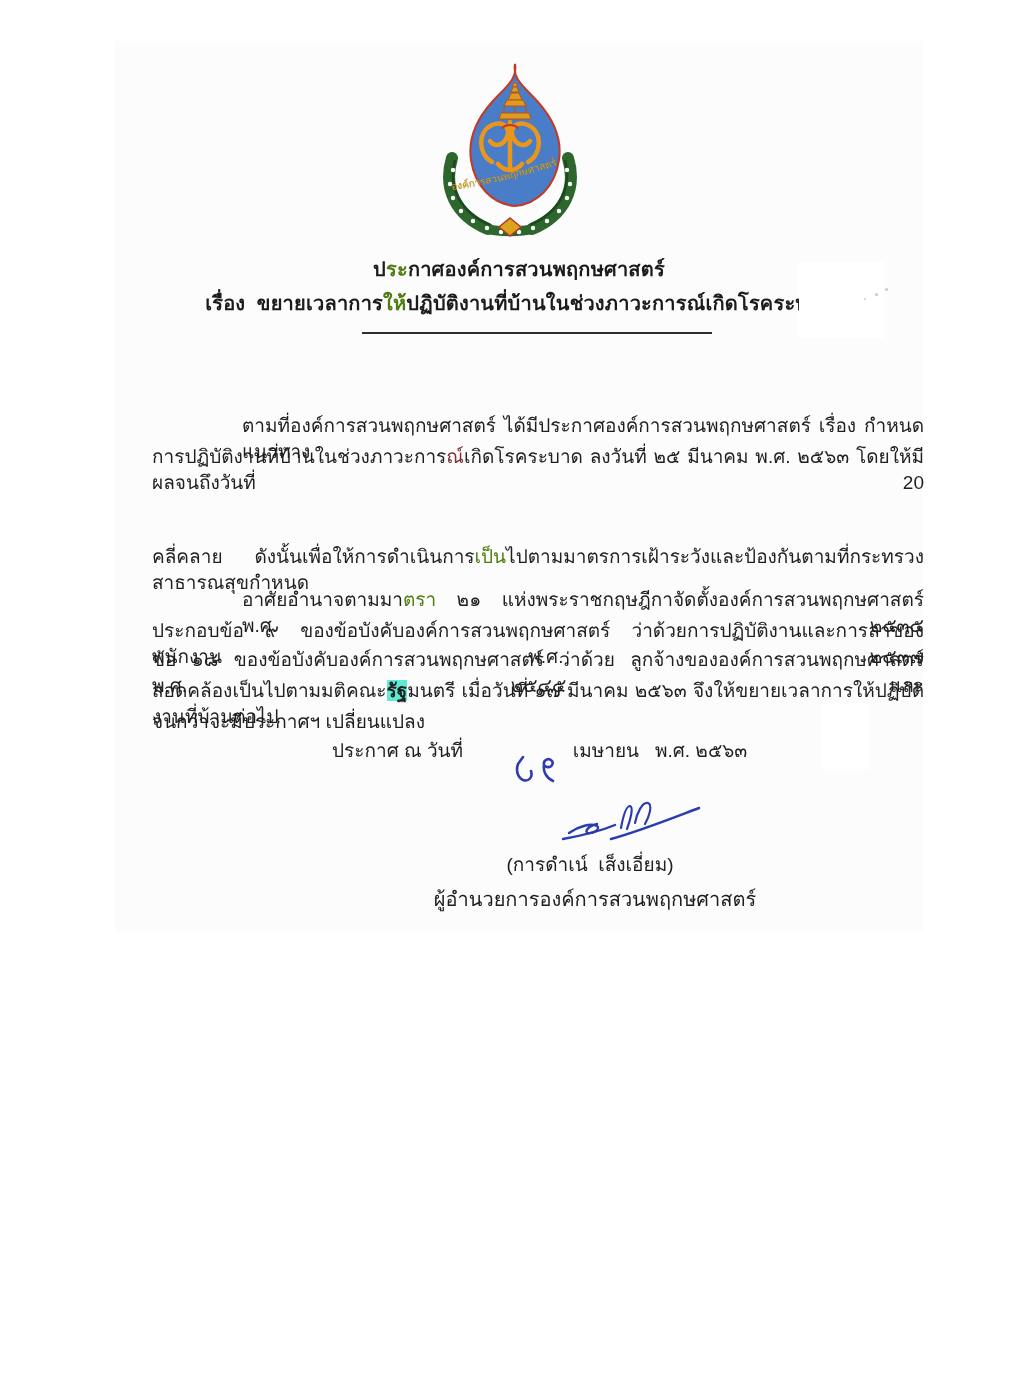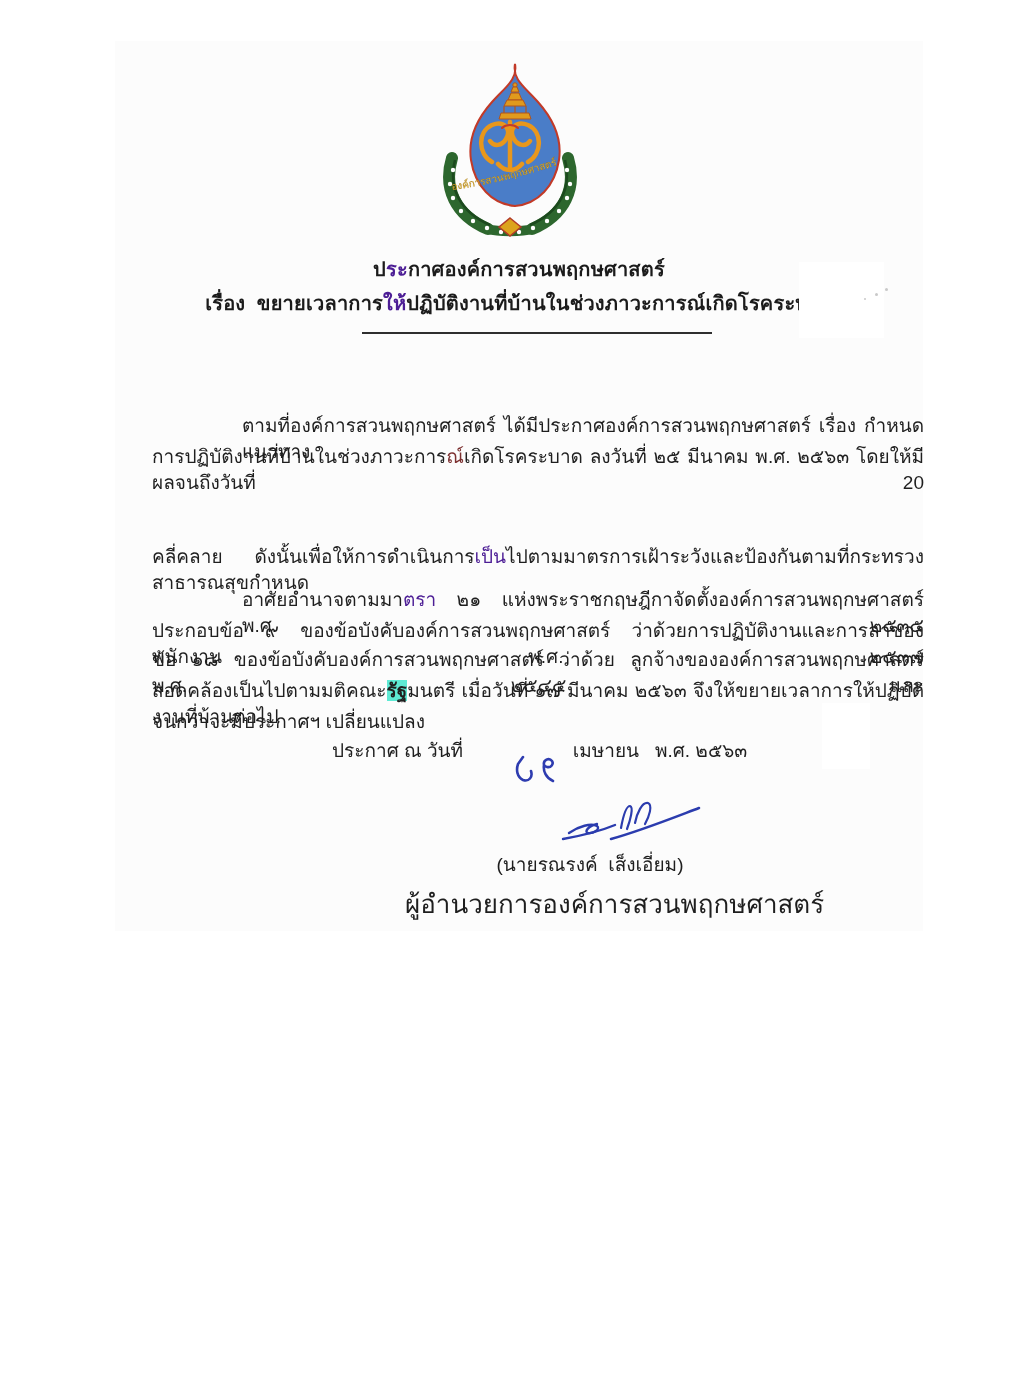--- a/index.html
+++ b/index.html
@@ -17,33 +17,33 @@
     color:#1b1b1b;letter-spacing:.2px;white-space:pre;
   }
   .rule{
     left:247px;top:291px;width:350px;height:2px;background:#2e2e2e;
   }
   .bline{
     left:37px;width:772px;font-size:19px;line-height:26px;color:#1f1f1f;margin-top:40px;
   }
   .j{text-align:justify;text-align-last:justify;}
   .indent{padding-left:90px;box-sizing:border-box;}
-  .seg-blue{color:#4c1d95;}
+  .seg-blue{color:#4d7c0f;}
   .seg-red{color:#7c3030;}
   .bg-yellow{background:#5eead4;font-weight:bold;}
   .dateline{
     left:217px;top:694px;font-size:19px;color:#1f1f1f;white-space:pre;
     display:flex;align-items:flex-start;
   }
   .hand-day{display:inline-block;margin:0 14px -2px 18px;position:relative;top:-6px;}
   .sig-name{
     left:315px;top:808px;width:320px;text-align:center;font-size:19px;white-space:pre;
   }
   .sig-pos{
-    left:290px;top:842px;width:380px;text-align:center;font-size:26px;white-space:pre;
+    left:290px;top:842px;width:380px;text-align:center;font-size:20px;white-space:pre;
   }
   .patch{background:#ffffff;}
   .speck{position:absolute;border-radius:50%;background:#c9c9c9;}
 </style>
 </head>
 <body>
 
 <div class="scan">
 
   <svg class="abs" style="left:325px;top:21px;" width="140" height="175" viewBox="0 0 140 175" aria-hidden="false">
@@ -138,16 +138,16 @@
   <svg class="abs" style="left:440px;top:752px;" width="150" height="58" viewBox="0 0 150 58">
     <g fill="none" stroke="#2b3cae" stroke-linecap="round">
       <path d="M14,40 C24,33 36,30 42,33 C46,36 38,41 33,40 C29,39 33,33 42,31" stroke-width="2.4"></path>
       <path d="M8,46 C30,42 48,37 60,32" stroke-width="2.4"></path>
       <path d="M66,35 C68,24 71,13 75,13 C79,14 75,28 72,36" stroke-width="2.2"></path>
       <path d="M80,30 C82,20 87,9 93,10 C98,12 94,24 90,31" stroke-width="2.2"></path>
       <path d="M56,46 C85,38 115,26 144,15" stroke-width="2.6"></path>
     </g>
   </svg>
 
-  <div class="abs sig-name">(นายรณรงค์  เส็งเอี่ยม)</div>
+  <div class="abs sig-name">(การดำเน์  เส็งเอี่ยม)</div>
   <div class="abs sig-pos">ผู้อำนวยการองค์การสวนพฤกษศาสตร์</div>
 
 </div>
 
 </body></html>

